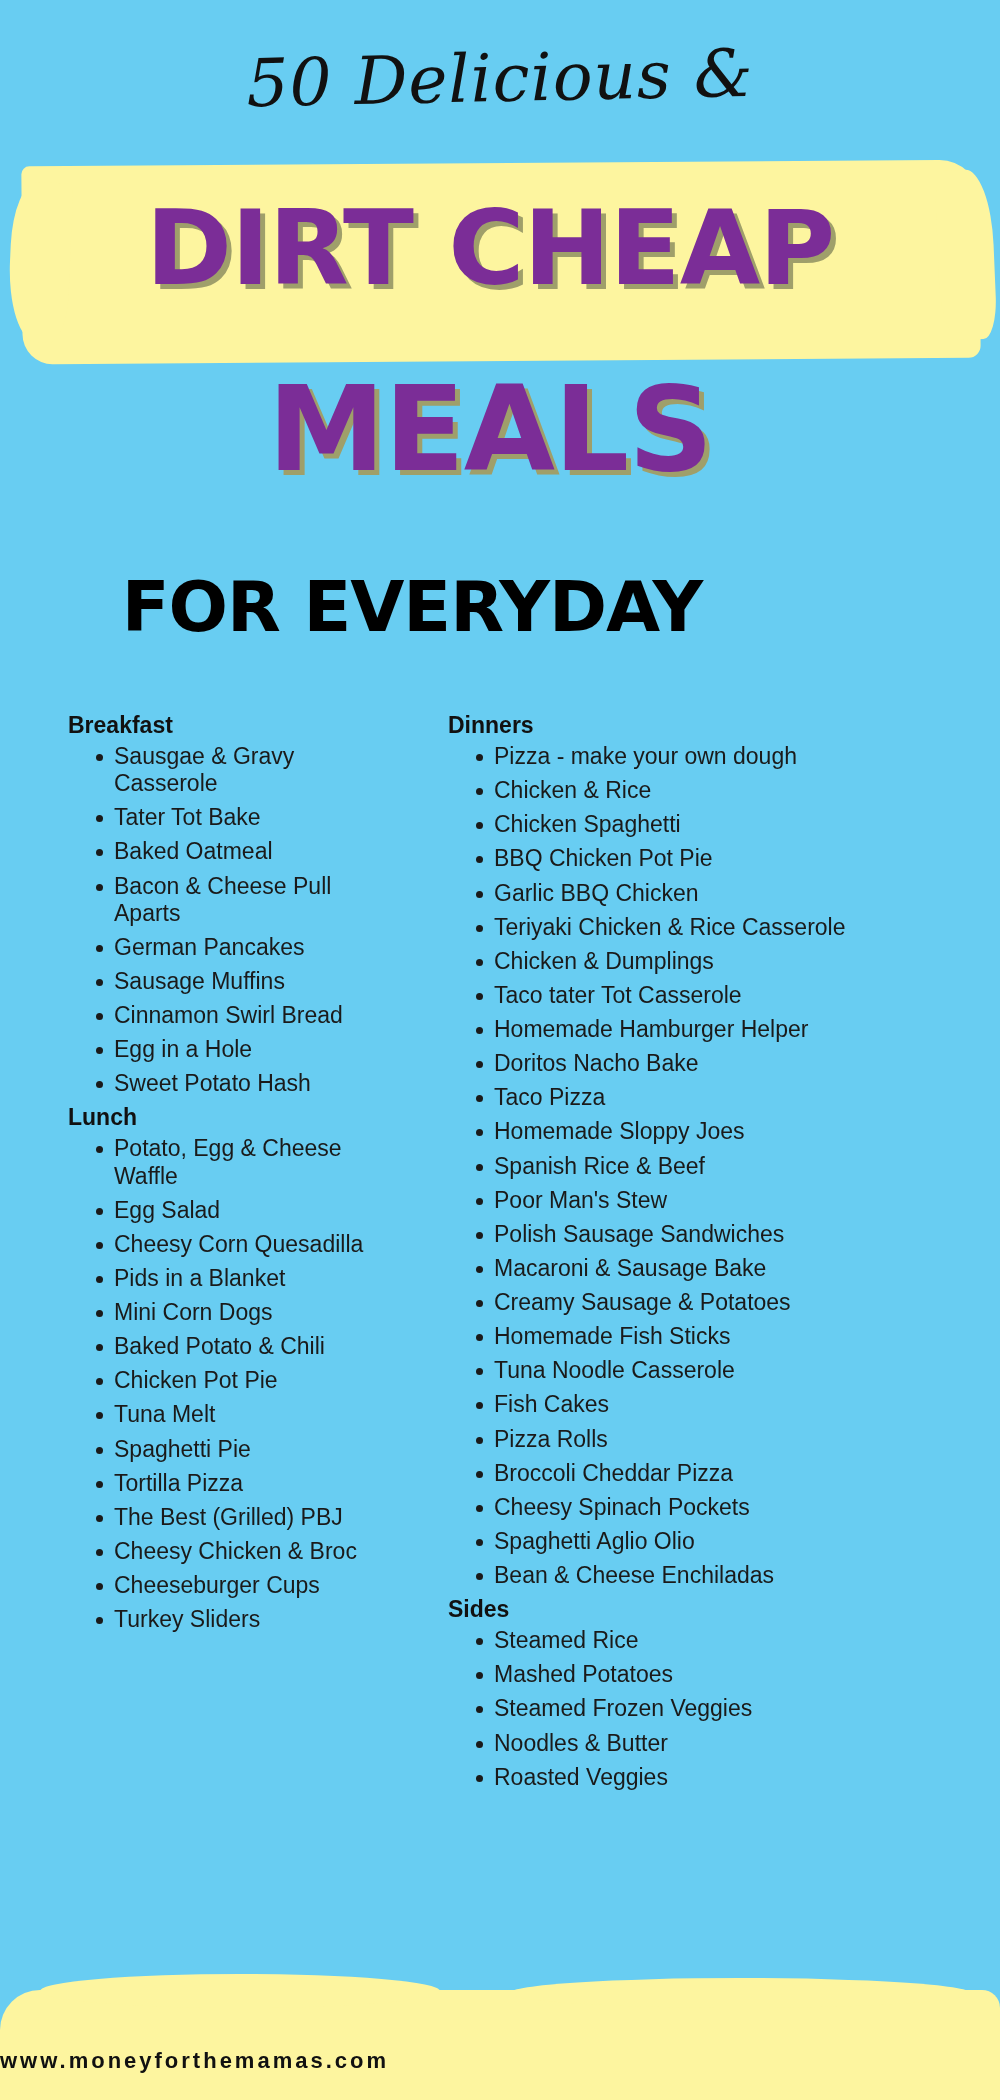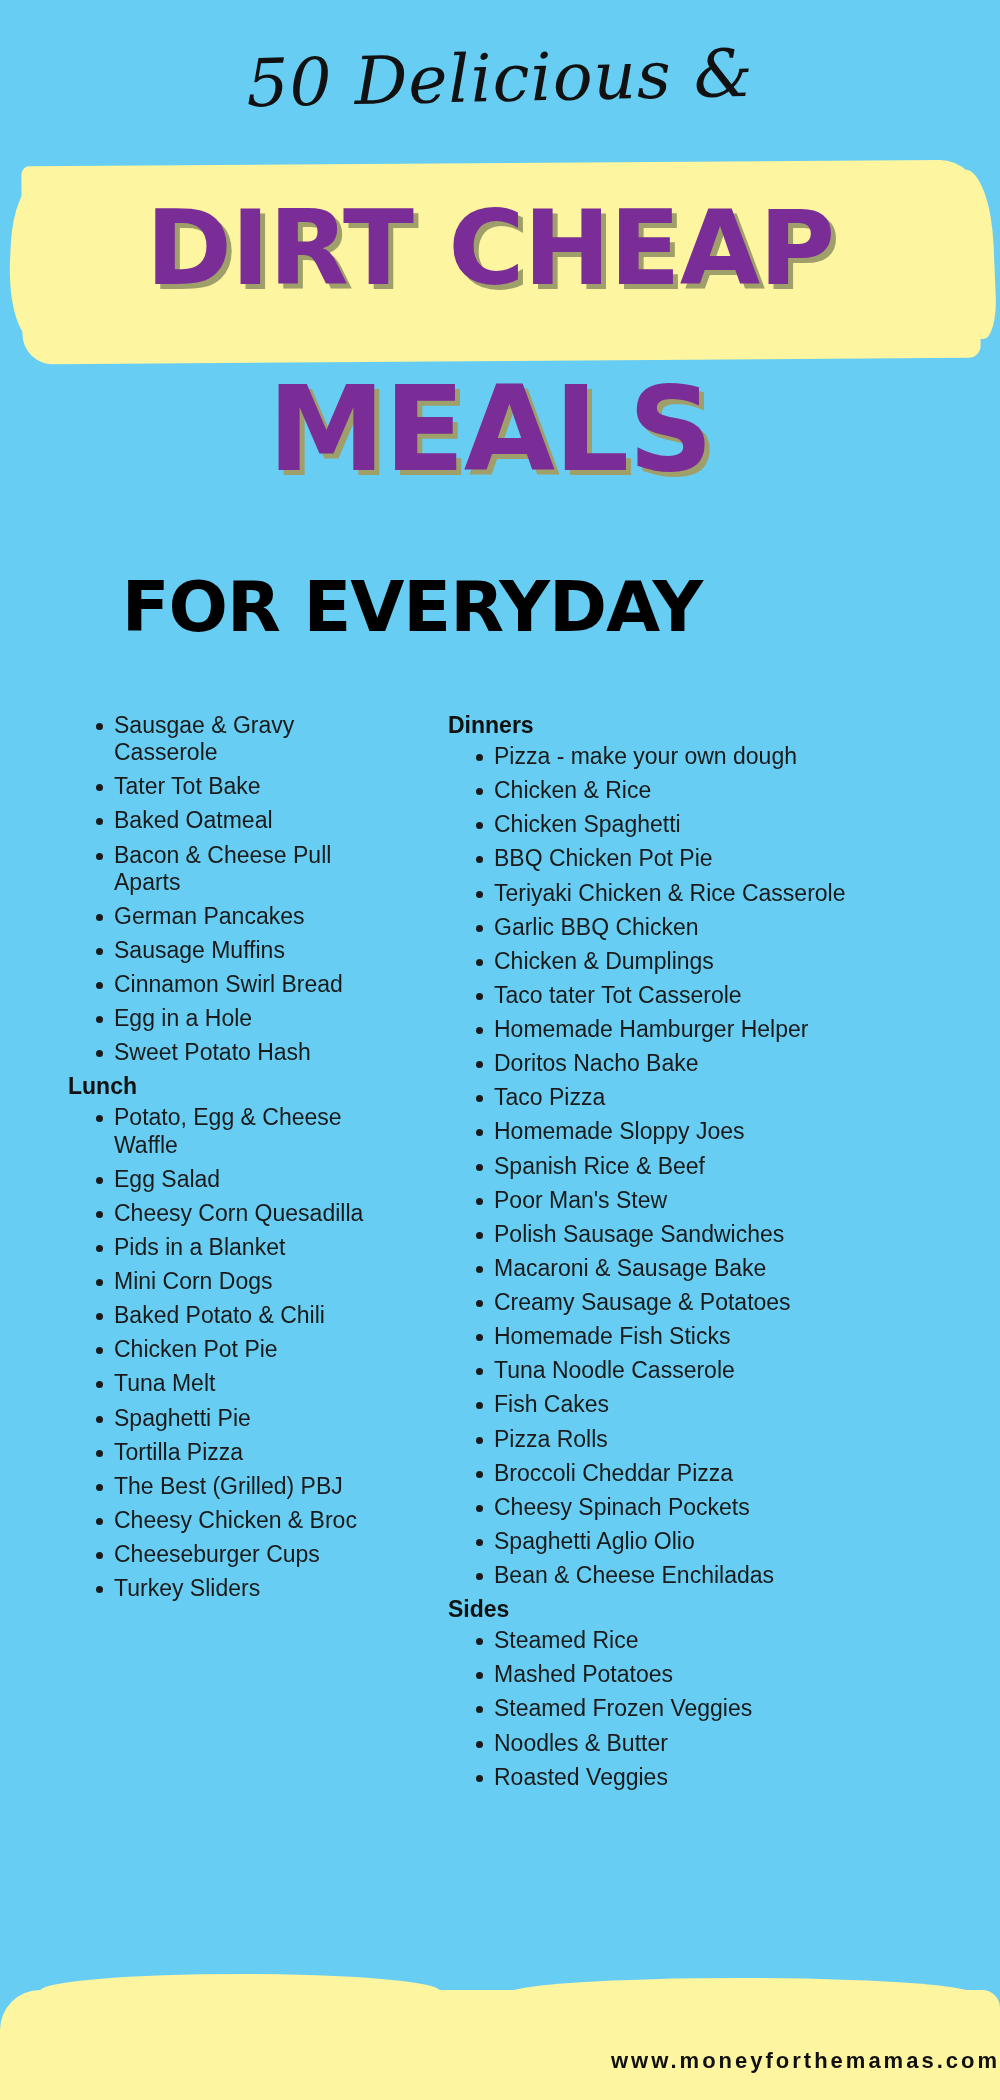--- a/index.html
+++ b/index.html
@@ -183,21 +183,21 @@
     width: 460px;
     height: 30px;
     background: #fdf59f;
     border-radius: 50%;
   }
   .footer-url {
     position: absolute;
     bottom: 26px;
     left: 0;
     width: 1000px;
-    text-align: right;
+    text-align: left;
     font-family: "Liberation Sans", sans-serif;
     font-weight: bold;
     font-size: 22px;
     letter-spacing: 3px;
     color: #111111;
     z-index: 2;
   }
 </style>
 </head>
 <body>
@@ -210,20 +210,21 @@
 
   <div class="title-big title-line1">DIRT CHEAP</div>
   <div class="title-big title-line2">MEALS</div>
   <div class="title-sub">FOR EVERYDAY</div>
 
   <div class="columns">
 
     <div class="col left">
 
       <div class="section">
+        <div class="section-title">Breakfast</div>
         <ul class="meal-list">
           <li>Sausgae &amp; Gravy Casserole</li>
           <li>Tater Tot Bake</li>
           <li>Baked Oatmeal</li>
           <li>Bacon &amp; Cheese Pull Aparts</li>
           <li>German Pancakes</li>
           <li>Sausage Muffins</li>
           <li>Cinnamon Swirl Bread</li>
           <li>Egg in a Hole</li>
           <li>Sweet Potato Hash</li>
@@ -254,22 +255,22 @@
 
     <div class="col right">
 
       <div class="section">
         <div class="section-title">Dinners</div>
         <ul class="meal-list">
           <li>Pizza - make your own dough</li>
           <li>Chicken &amp; Rice</li>
           <li>Chicken Spaghetti</li>
           <li>BBQ Chicken Pot Pie</li>
+          <li>Garlic BBQ Chicken</li>
           <li>Teriyaki Chicken &amp; Rice Casserole</li>
-          <li>Garlic BBQ Chicken</li>
           <li>Chicken &amp; Dumplings</li>
           <li>Taco tater Tot Casserole</li>
           <li>Homemade Hamburger Helper</li>
           <li>Doritos Nacho Bake</li>
           <li>Taco Pizza</li>
           <li>Homemade Sloppy Joes</li>
           <li>Spanish Rice &amp; Beef</li>
           <li>Poor Man's Stew</li>
           <li>Polish Sausage Sandwiches</li>
           <li>Macaroni &amp; Sausage Bake</li>

